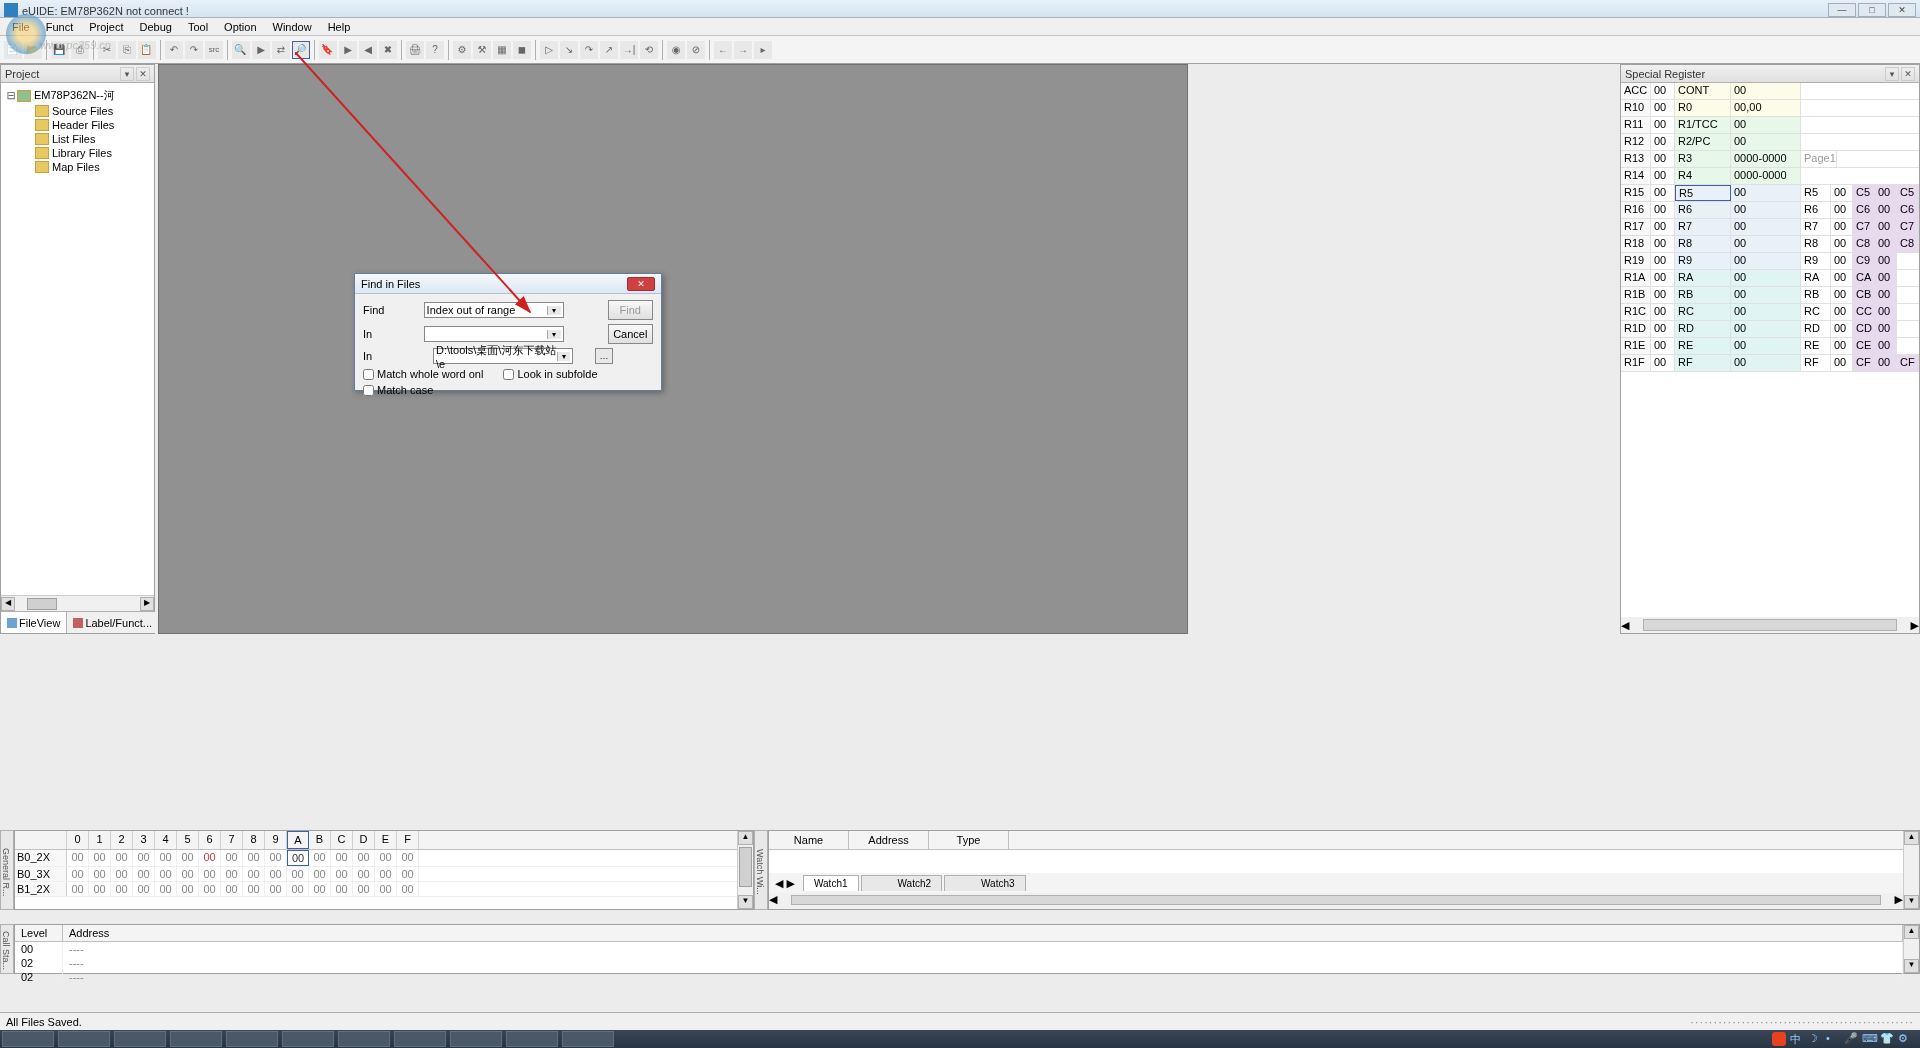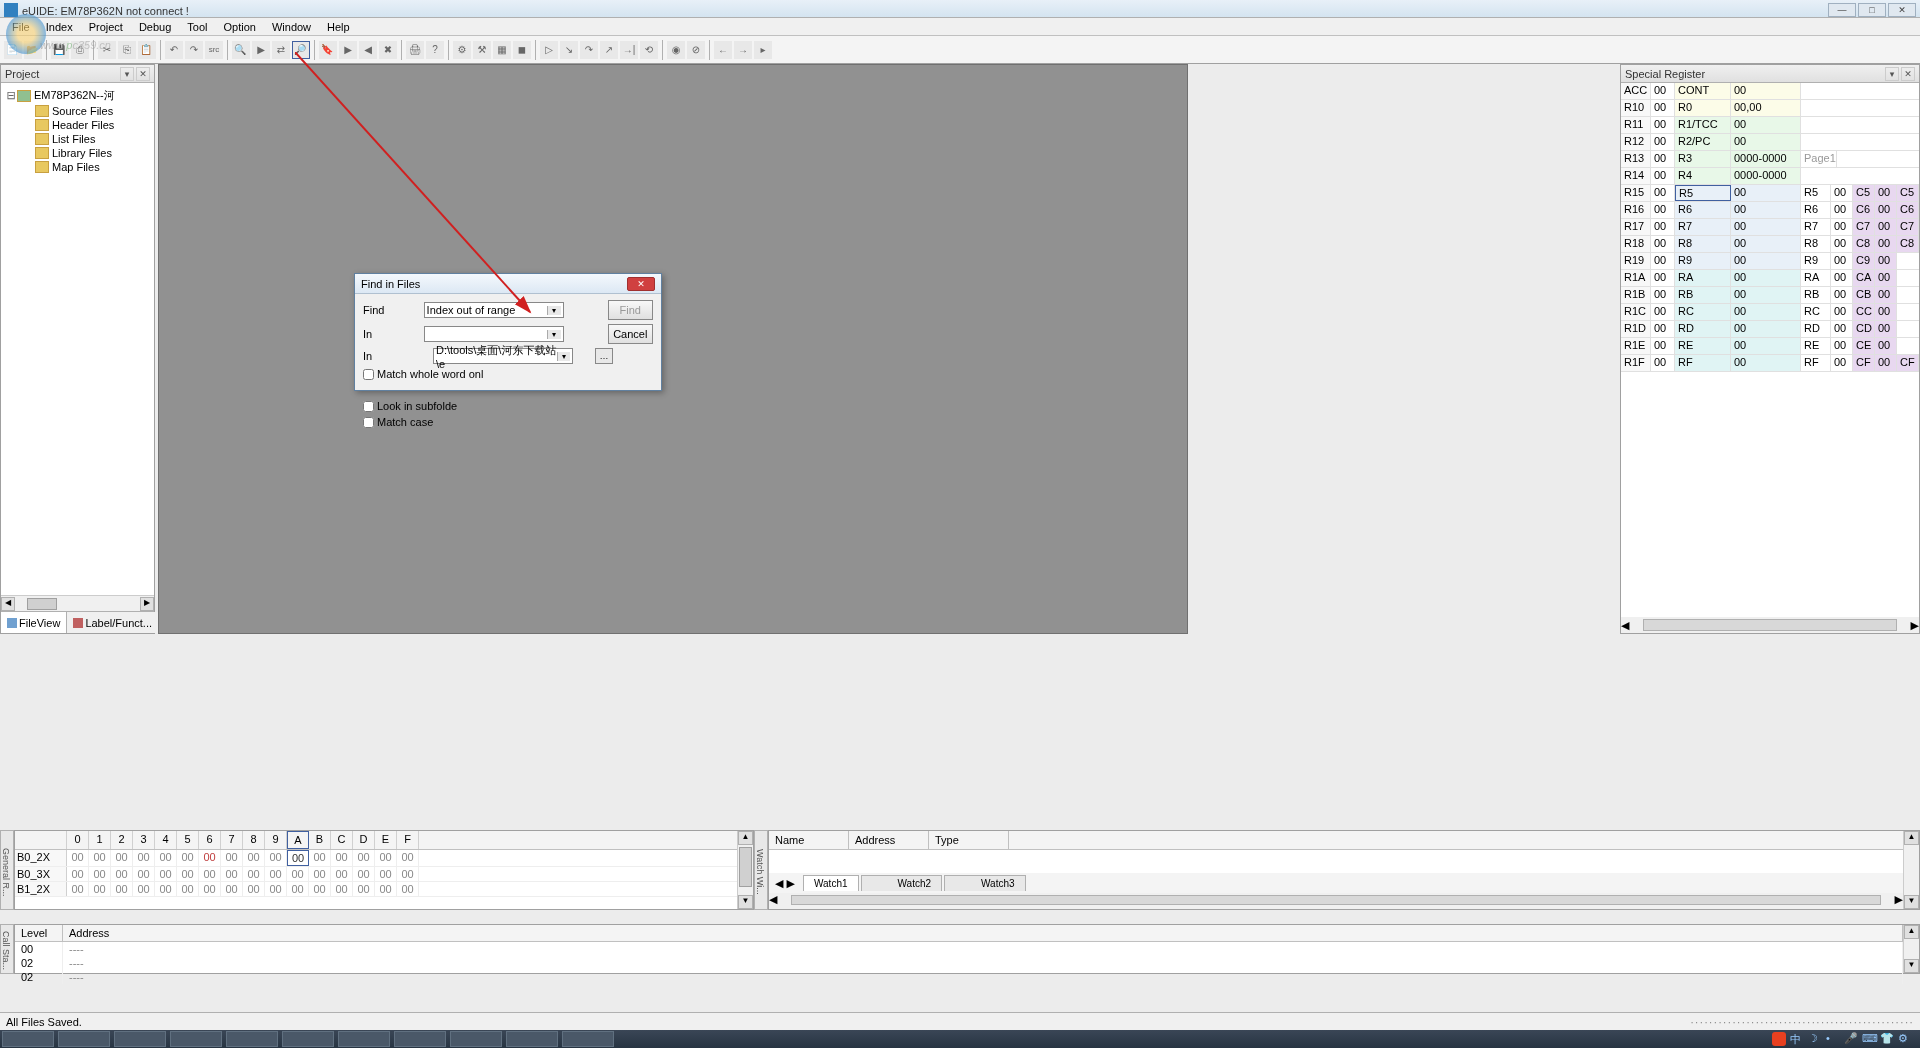--- a/index.html
+++ b/index.html
@@ -69,21 +69,21 @@
 .memhdr .mh { width:22px; text-align:center; border-right:1px solid #d0d0d0; padding:2px 0;}
 .memhdr .mhfirst { width:52px; }
 .memrow { display:flex; border-bottom:1px solid #eee;}
 .memrow .ml { width:52px; padding:1px 2px; background:#f8f8f8; border-right:1px solid #d0d0d0;}
 .memrow .md { width:22px; text-align:center; padding:1px 0; border-right:1px solid #eee; color:#888;}
 .memrow .md.hl { border:1px solid #4060a0; color:#333;}
 .memrow .md.red { color:#c04040;}
 
 .watchpanel { flex:1; background:#fff; border:1px solid #a0a0a0; display:flex;}
 .watchtable { flex:1; display:flex; flex-direction:column;}
-.whdr { display:flex; background:#f4f4f4; border-bottom:1px solid #c0c0c0;}
+.whdr { display:flex; background:#f4f4f4; border-bottom:1px solid #c0c0c0;text-align:center;}
 .whdr .wh { padding:3px 6px; border-right:1px solid #c0c0c0; font-weight:normal;}
 .whdr .wh:nth-child(1){width:80px;} .whdr .wh:nth-child(2){width:80px;} .whdr .wh:nth-child(3){width:80px;} .whdr .wh:nth-child(4){flex:1;}
 .wtabs { height:20px; display:flex; align-items:center; background:#f4f4f4;}
 .wtab { padding:2px 10px; border:1px solid #b0b0b0; border-bottom:none; background:#fff; margin-left:2px; font-size:10px;}
 .wtab.inactive { background:#e8e8e8;padding-left:36px; }
 .whscroll { height:16px; background:#f0f0f0; display:flex;}
 .whscroll .thumb { margin:2px 14px; flex:1; height:10px; background:#d8d8d8; border:1px solid #b0b0b0;}
 
 .bottom-row2 { position:absolute; left:0; bottom:74px; right:0; height:50px; display:flex;}
 .callstack { flex:1; background:#fff; border:1px solid #a0a0a0; display:flex;}
@@ -107,21 +107,21 @@
 .dlg-title { height:20px; background:linear-gradient(#f4f8fc,#dce8f4); display:flex; align-items:center; padding:0 6px; border-bottom:1px solid #b0c0d0;}
 .dlg-close { margin-left:auto; width:28px; height:14px; background:#d04040; color:#fff; text-align:center; font-size:9px; line-height:13px; border:1px solid #a03030; border-radius:2px;}
 .dlg-body { padding:6px 8px; font-family:"Courier New",monospace; font-size:11px;}
 .dlg-row { display:flex; align-items:center; margin-bottom:4px; gap:22px;}
 .dlg-row label { width:48px; }
 .dlg-row .combo { flex:0 0 140px; height:16px; background:#fff; border:1px solid #888; padding:0 2px; display:flex; align-items:center;}
 .dlg-row .combo .drop { margin-left:auto; width:14px; text-align:center; background:#e8e8e8; border-left:1px solid #aaa; font-size:8px;}
 .dlg-row .browse { width:18px; height:16px; background:#e8e8e8; border:1px solid #888; text-align:center; font-size:9px; line-height:14px;}
 .dlg-btn { width:56px; height:20px; background:linear-gradient(#f8f8f8,#e0e0e0); border:1px solid #888; text-align:center; line-height:18px; font-size:11px;}
 .dlg-btn.disabled { color:#999; }
-.dlg-checks { display:flex; gap:20px; margin-top:4px;flex-direction:column;}
+.dlg-checks { display:flex; gap:20px; margin-top:4px;}
 .dlg-checks label { display:flex; align-items:center; gap:3px; font-size:10px;}
 .dlg-checks input { width:11px; height:11px;}
 
 .arrow { position:absolute; left:295px; top:52px; pointer-events:none; z-index:10;}
 .vscroll { width:16px; background:#f0f0f0; border-left:1px solid #ccc; display:flex; flex-direction:column;}
 .vscroll .arr{height:14px; background:#e0e0e0; border:1px solid #b0b0b0; font-size:8px; text-align:center;}
 .vscroll .vthumb{flex:0 0 40px; background:#d0d0d0; border:1px solid #a0a0a0; margin:2px 1px;}
 </style>
 </head>
 <body>
@@ -133,21 +133,21 @@
     <div class="winbtn">—</div>
     <div class="winbtn">□</div>
     <div class="winbtn">✕</div>
   </div>
 </div>
 
 <div class="menubar">
   <div class="watermark"></div>
   <div class="wmtxt"><span>www.</span><span style="color:#6a6;">p</span><span style="color:#999;">c359.cn</span></div>
   <span class="menuitem">File</span>
-  <span class="menuitem">Index</span>
+  <span class="menuitem">Funct</span>
   <span class="menuitem">Project</span>
   <span class="menuitem">Debug</span>
   <span class="menuitem">Tool</span>
   <span class="menuitem">Option</span>
   <span class="menuitem">Window</span>
   <span class="menuitem">Help</span>
 </div>
 
 <div class="toolbar">
   <div class="tbtn">📄</div>

